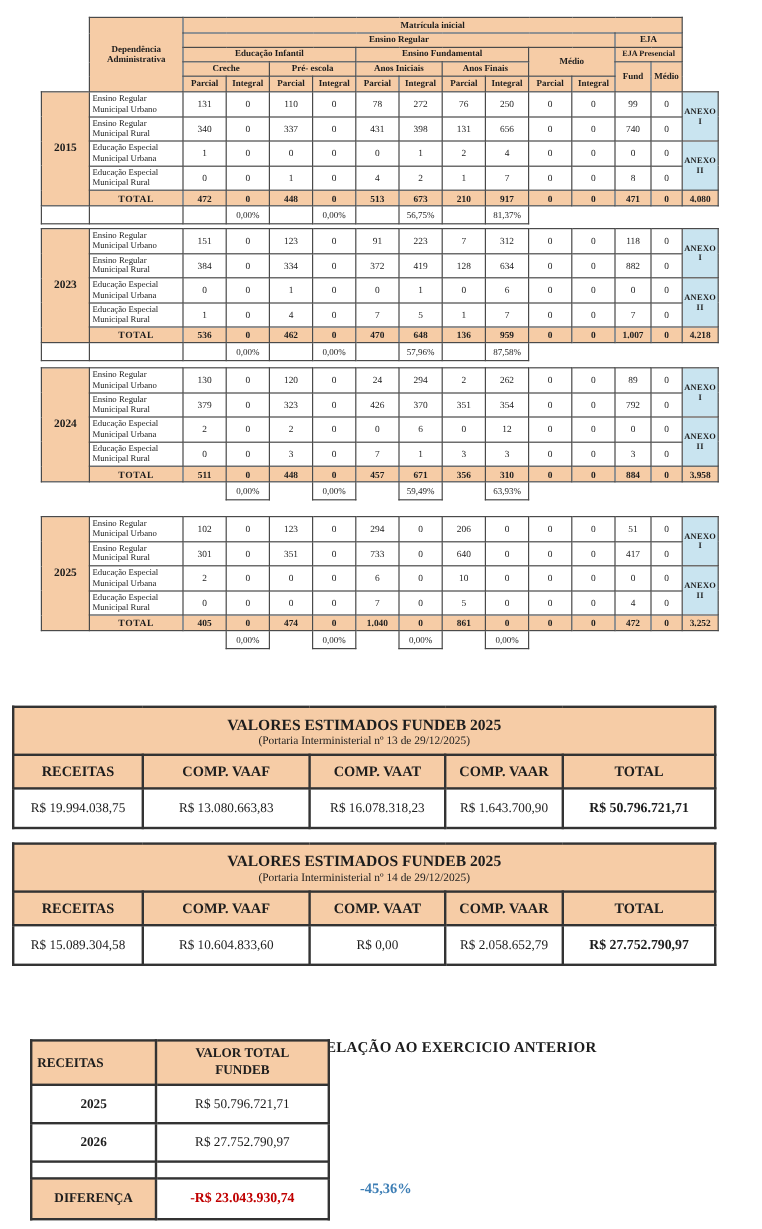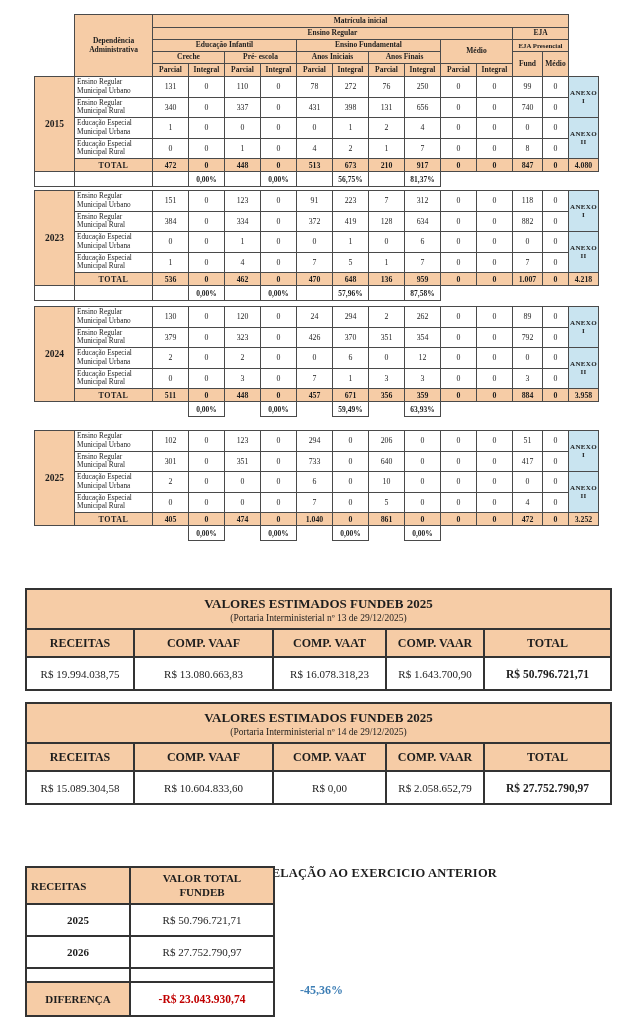--- a/index.html
+++ b/index.html
@@ -16,27 +16,27 @@
   .enroll td.dep{font-size:7.3px;text-align:left;padding:1px 2px;line-height:1.2;background:#fff;}
   .enroll td.num{font-size:7.8px;text-align:center;background:#fff;}
   .enroll td.tot{background:var(--peach,#f6cca6);font-weight:bold;font-size:7.8px;text-align:center;}
   .enroll td.tlabel{font-size:8px;letter-spacing:.5px;}
   .enroll td.grand{font-size:7.8px;}
   .enroll td.anexo{background:var(--blue,#c9e4f0);font-weight:bold;font-size:7px;text-align:center;letter-spacing:.3px;}
   .enroll tr.drow{height:18px;}
   .enroll tr.trow{height:13px;}
   .enroll tr.prow{height:15px;}
   .enroll td.pcell{background:#fff;}
-  .enroll td.pct{font-size:7.5px;font-weight:bold;text-align:center;}
+  .enroll td.pct{font-size:7.5px;font-weight:normal;text-align:center;}
 
   
   .stitle{position:absolute;left:0;width:635px;text-align:center;font-weight:bold;font-size:12.5px;letter-spacing:.2px;margin-top:38px;}
 
   
-  table.ftable{position:absolute;left:25px;border-collapse:collapse;table-layout:fixed;width:585px;}
+  table.ftable{position:absolute;left:10px;border-collapse:collapse;table-layout:fixed;width:585px;}
   .ftable td,.ftable th{border:2px solid #333;padding:0;}
   .ftable .ftitle{background:var(--peach,#f6cca6);text-align:center;height:38px;}
   .ft-main{font-weight:bold;font-size:13px;}
   .ft-sub{font-size:9.5px;margin-top:1px;}
   .ftable th.fh{background:var(--peach,#f6cca6);font-weight:bold;font-size:12px;height:26px;text-align:center;}
   .ftable td.fv{background:#fff;font-size:11px;height:31px;text-align:center;}
   .ftable td.fbold{font-weight:bold;font-size:11.5px;}
 
   
   table.ctable{position:absolute;left:25px;top:866px;border-collapse:collapse;table-layout:fixed;}
@@ -179,21 +179,21 @@
           <td class="num tot">472</td>
           <td class="num tot">0</td>
           <td class="num tot">448</td>
           <td class="num tot">0</td>
           <td class="num tot">513</td>
           <td class="num tot">673</td>
           <td class="num tot">210</td>
           <td class="num tot">917</td>
           <td class="num tot">0</td>
           <td class="num tot">0</td>
-          <td class="num tot">847</td>
+          <td class="num tot">471</td>
           <td class="num tot">0</td>
           <td class="tot grand">4.080</td>
         </tr>
         <tr class="prow">
           <td class="pcell"></td>
           <td class="pcell"></td>
           <td class="pcell"></td>
           <td class="pcell pct">0,00%</td>
           <td class="pcell"></td>
           <td class="pcell pct">0,00%</td>
@@ -374,21 +374,21 @@
         </tr>
         <tr class="trow">
           <td class="tot tlabel">TOTAL</td>
           <td class="num tot">511</td>
           <td class="num tot">0</td>
           <td class="num tot">448</td>
           <td class="num tot">0</td>
           <td class="num tot">457</td>
           <td class="num tot">671</td>
           <td class="num tot">356</td>
-          <td class="num tot">359</td>
+          <td class="num tot">310</td>
           <td class="num tot">0</td>
           <td class="num tot">0</td>
           <td class="num tot">884</td>
           <td class="num tot">0</td>
           <td class="tot grand">3.958</td>
         </tr>
         <tr class="prow">
           <td class="ghost"></td>
           <td class="ghost"></td>
           <td class="ghost"></td>

